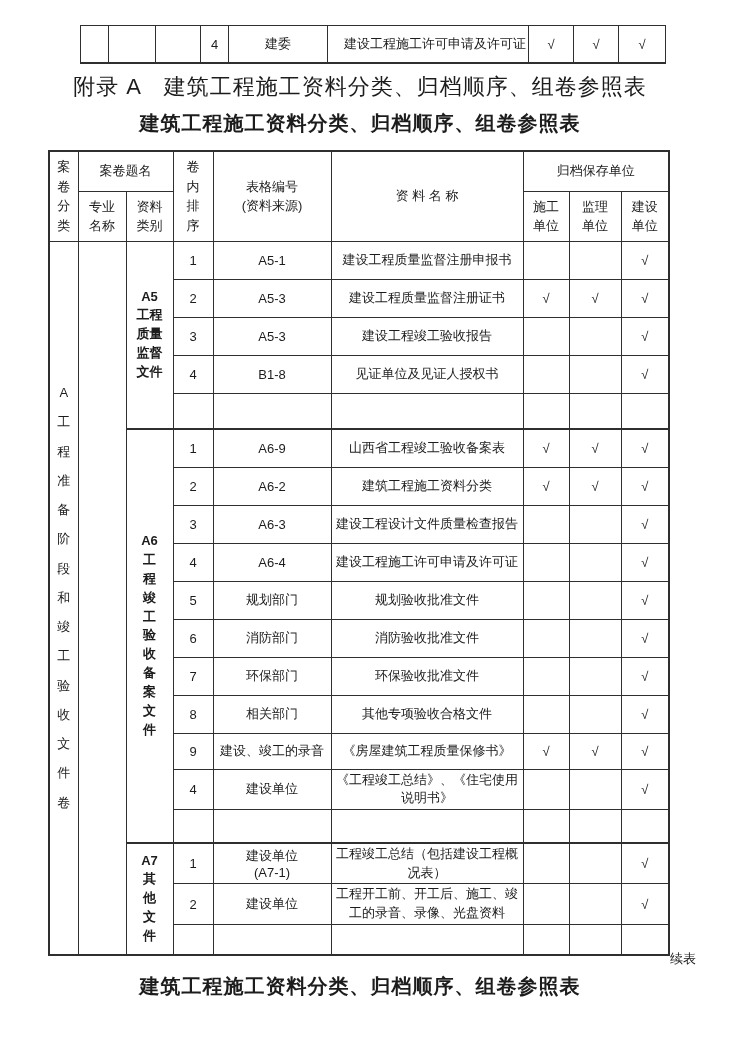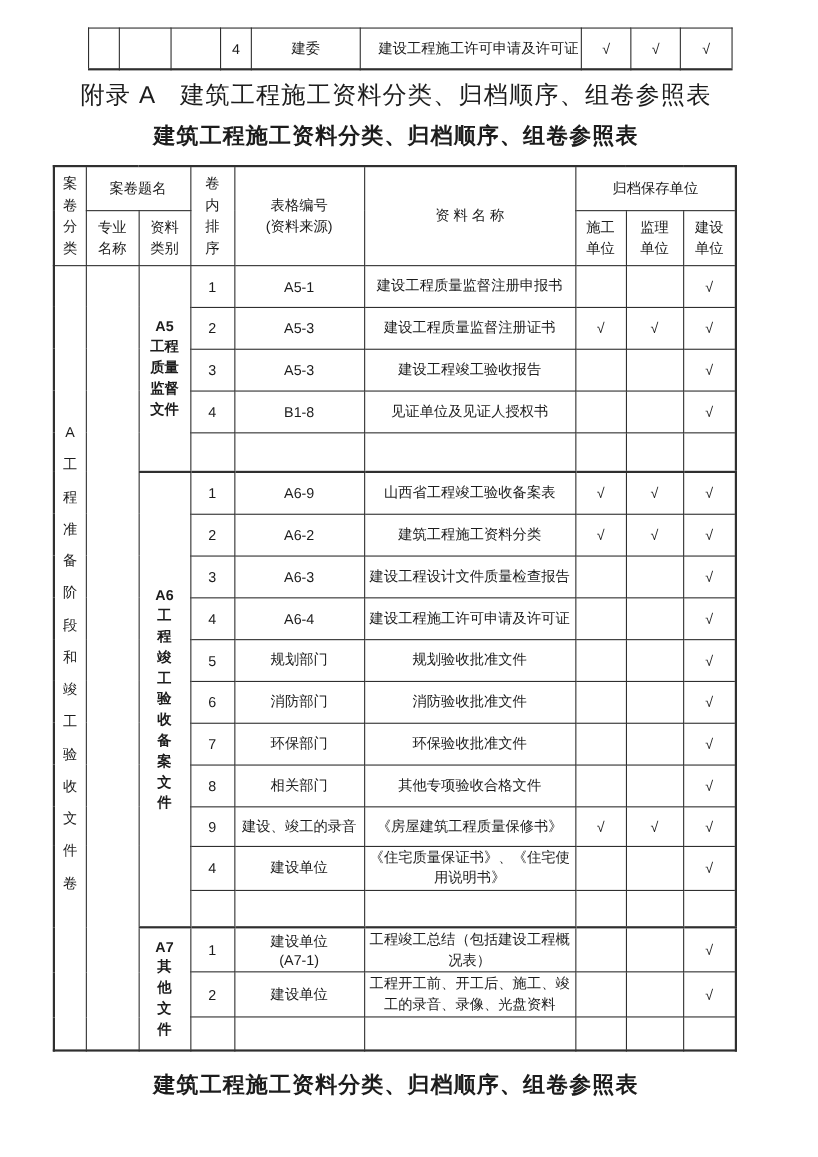--- a/index.html
+++ b/index.html
@@ -279,21 +279,21 @@
       <td>9</td>
       <td class="pre">建设、竣工的录音</td>
       <td class="name-cell">《房屋建筑工程质量保修书》</td>
       <td class="chk">√</td>
       <td class="chk">√</td>
       <td class="chk">√</td>
     </tr>
     <tr style="height:40px">
       <td>4</td>
       <td class="pre">建设单位</td>
-      <td class="name-cell">《住宅质量保证书》、《住宅使用说明书》</td>
+      <td class="name-cell">《工程竣工总结》、《住宅使用说明书》</td>
       <td class="chk"></td>
       <td class="chk"></td>
       <td class="chk">√</td>
     </tr>
     <tr style="height:33px">
       <td></td>
       <td class="pre"></td>
       <td class="name-cell"></td>
       <td class="chk"></td>
       <td class="chk"></td>
@@ -326,15 +326,16 @@
       <td></td>
       <td class="pre"></td>
       <td class="name-cell"></td>
       <td class="chk"></td>
       <td class="chk"></td>
       <td class="chk"></td>
     </tr>
   </tbody>
     </table>
 
+  <div class="note-continuation">续表</div>
   <div class="title-bottom">建筑工程施工资料分类、归档顺序、组卷参照表</div>
 
 </div>
 
 </body></html>

